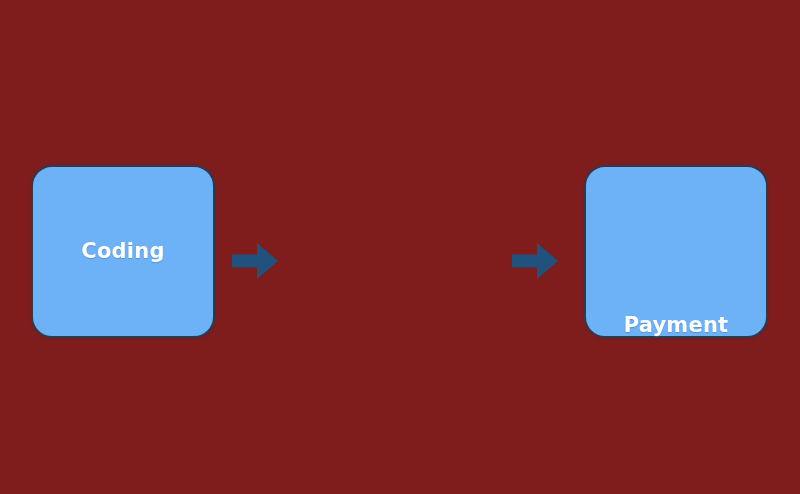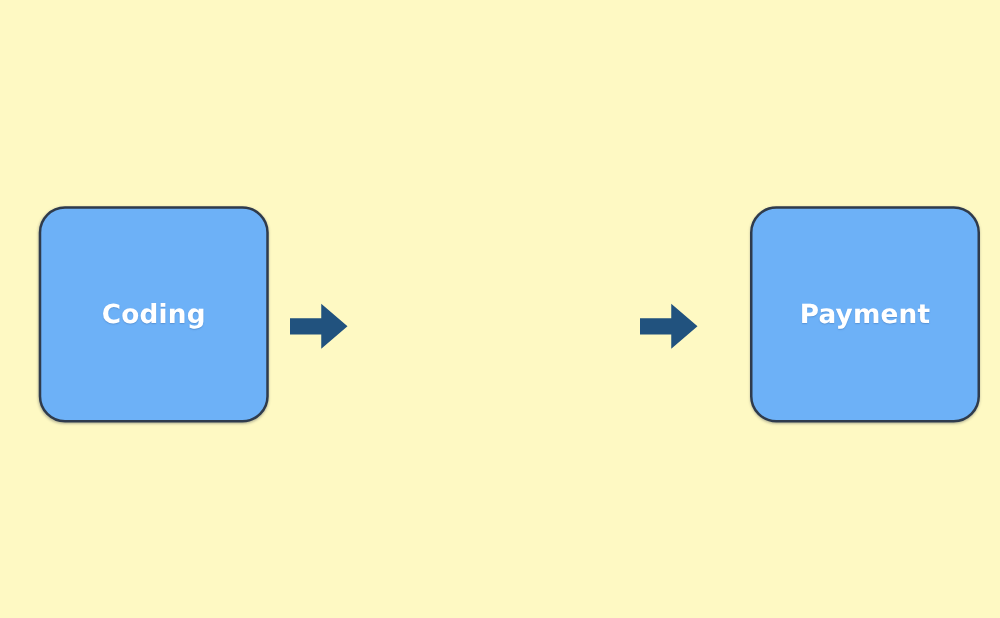--- a/index.html
+++ b/index.html
@@ -12,21 +12,21 @@
     height: 494px;
     background: #ffffff;
     font-family: "DejaVu Sans", "Liberation Sans", sans-serif;
     overflow: hidden;
   }
 
   #diagram-canvas {
     position: relative;
     width: 800px;
     height: 494px;
-    background: #fef9c3;
+    background: #7f1d1d;
   }
 
   .flow-row {
     position: absolute;
     left: 0;
     top: 165px;
     width: 800px;
     height: 174px;
   }
 
@@ -52,21 +52,21 @@
     font-weight: bold;
     letter-spacing: 0.2px;
     line-height: 1;
     text-align: center;
     white-space: nowrap;
     text-shadow: 0 1px 1px rgba(60, 110, 175, 0.45);
   }
 
   #box-coding   { left: 31px; }
   #box-coverage { left: 312px; }
-  #box-payment  { left: 600px; }
+  #box-payment  { left: 584px; align-items: flex-end; }
 
   .flow-arrow {
     position: absolute;
     top: 76px;
     width: 46px;
     height: 40px;
   }
 
   #arrow-1 { left: 232px; }
   #arrow-2 { left: 512px; }

